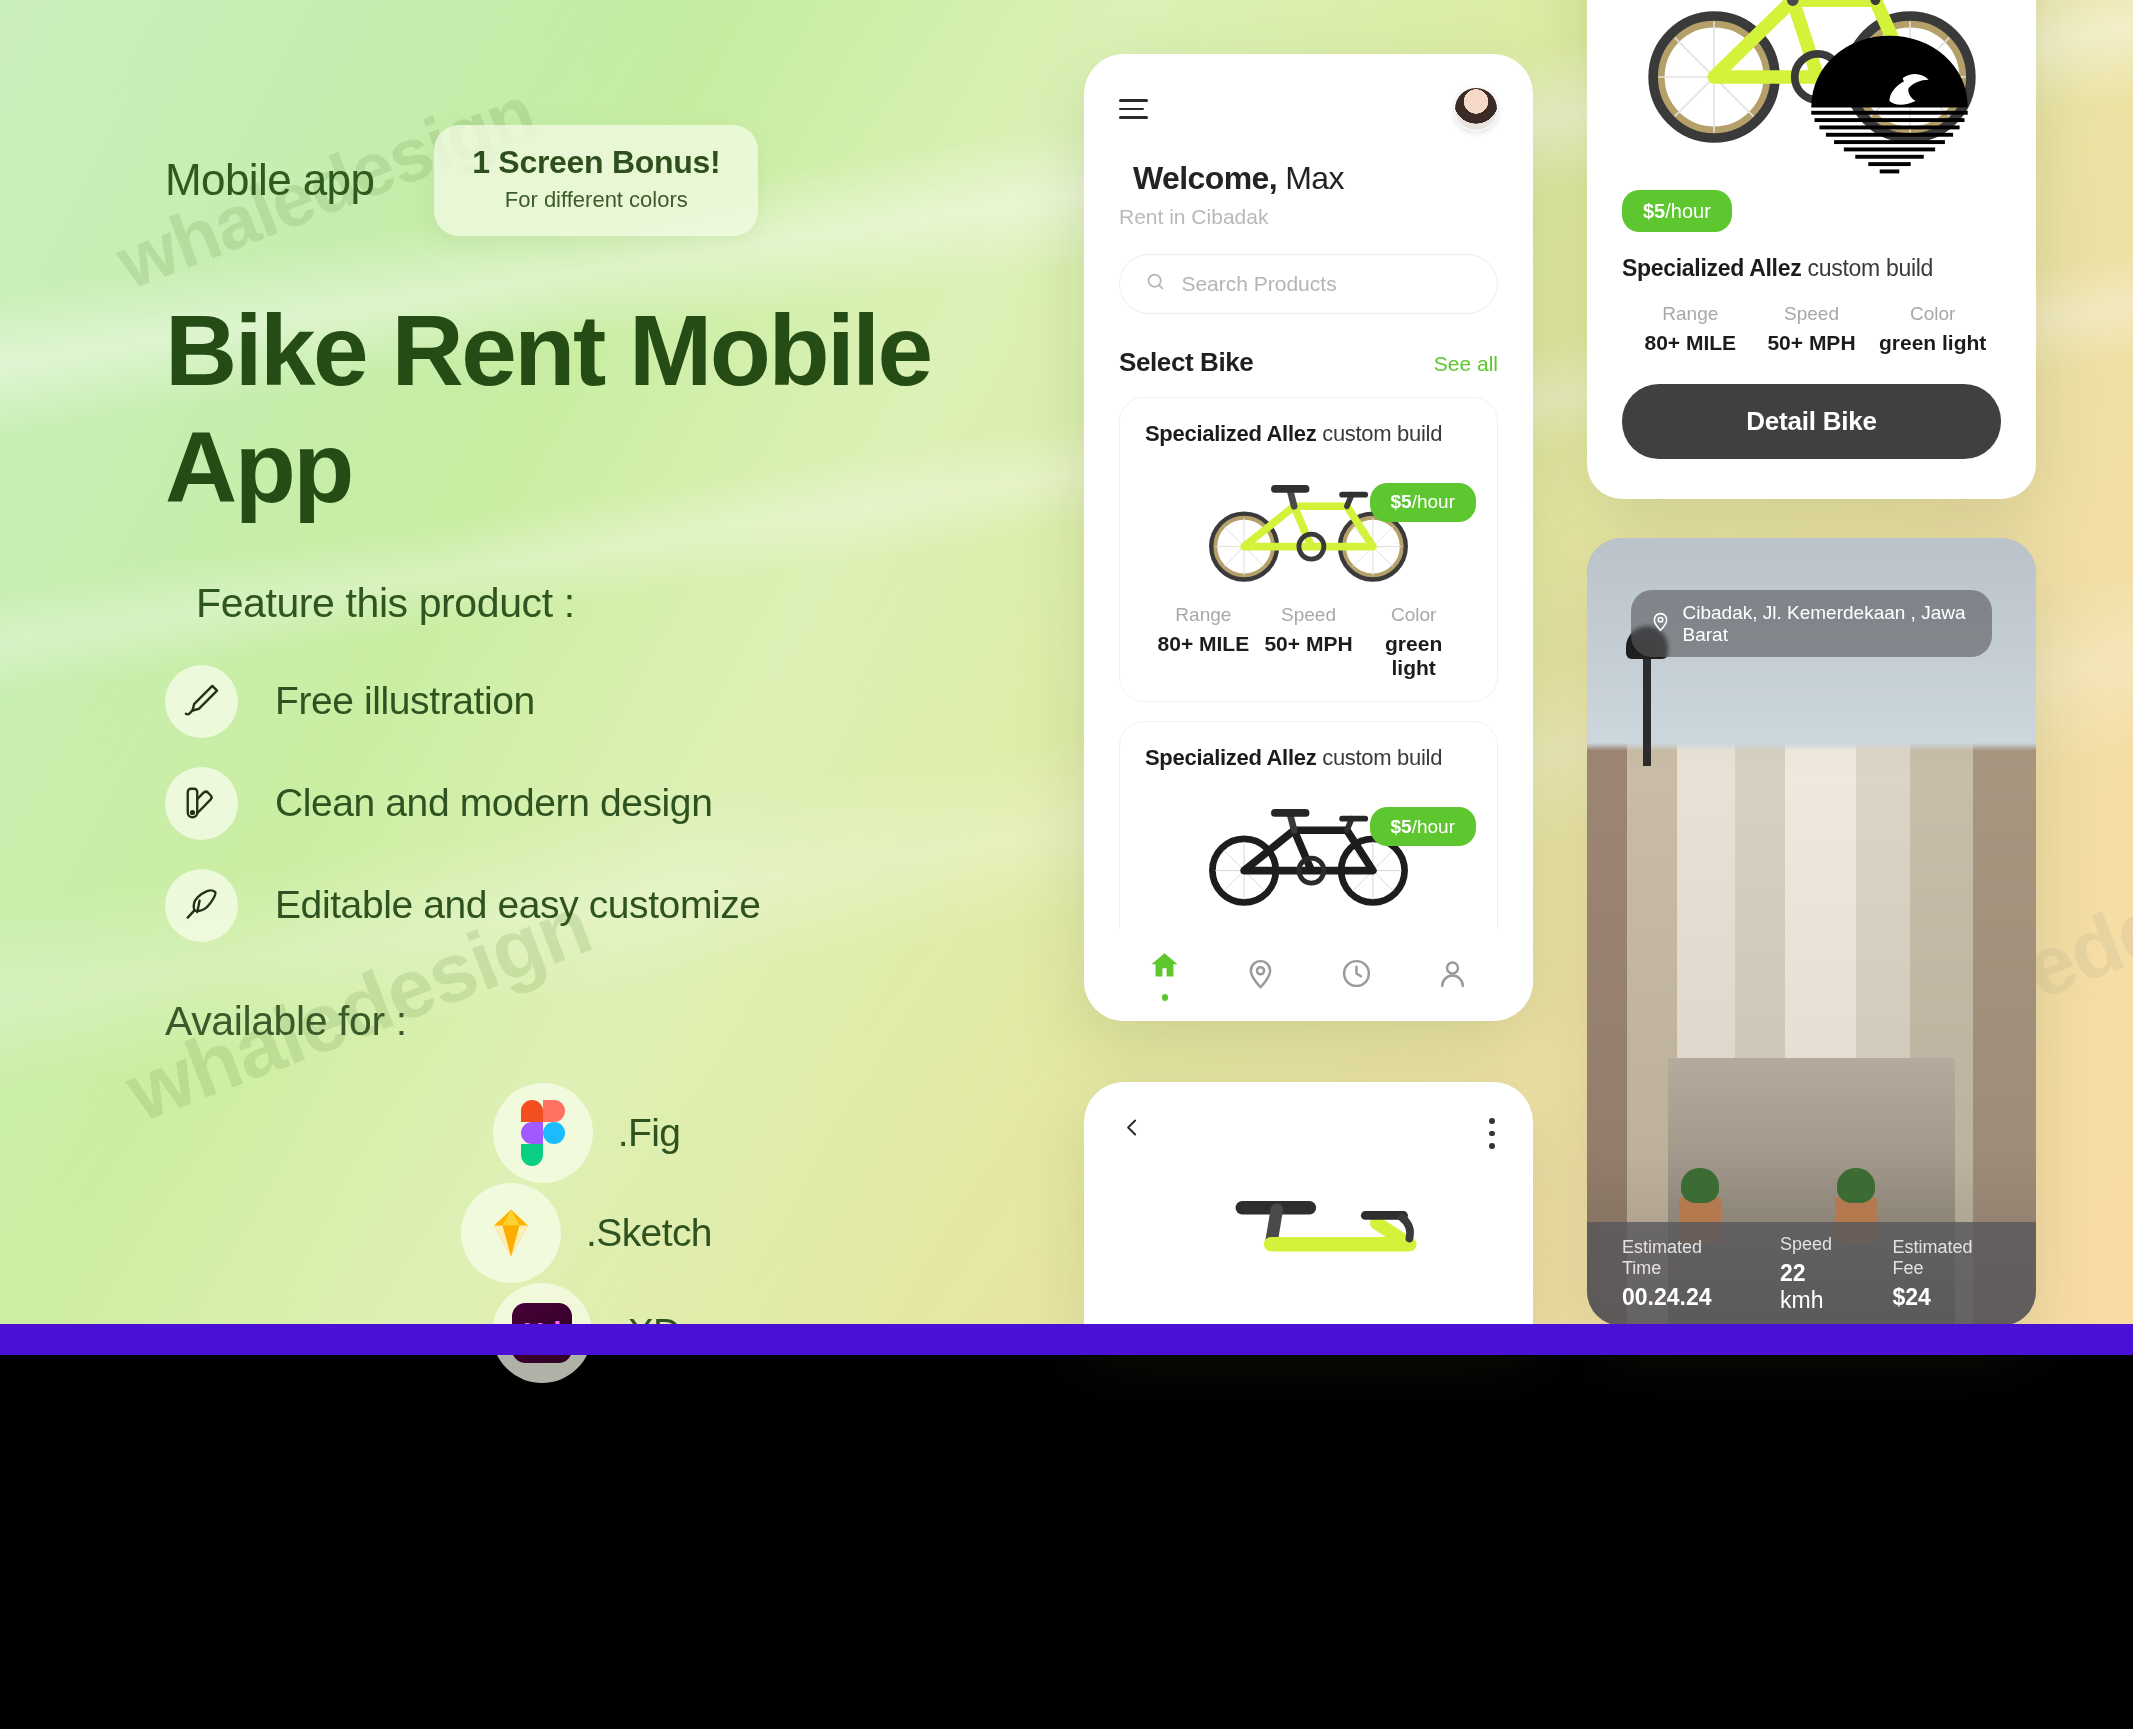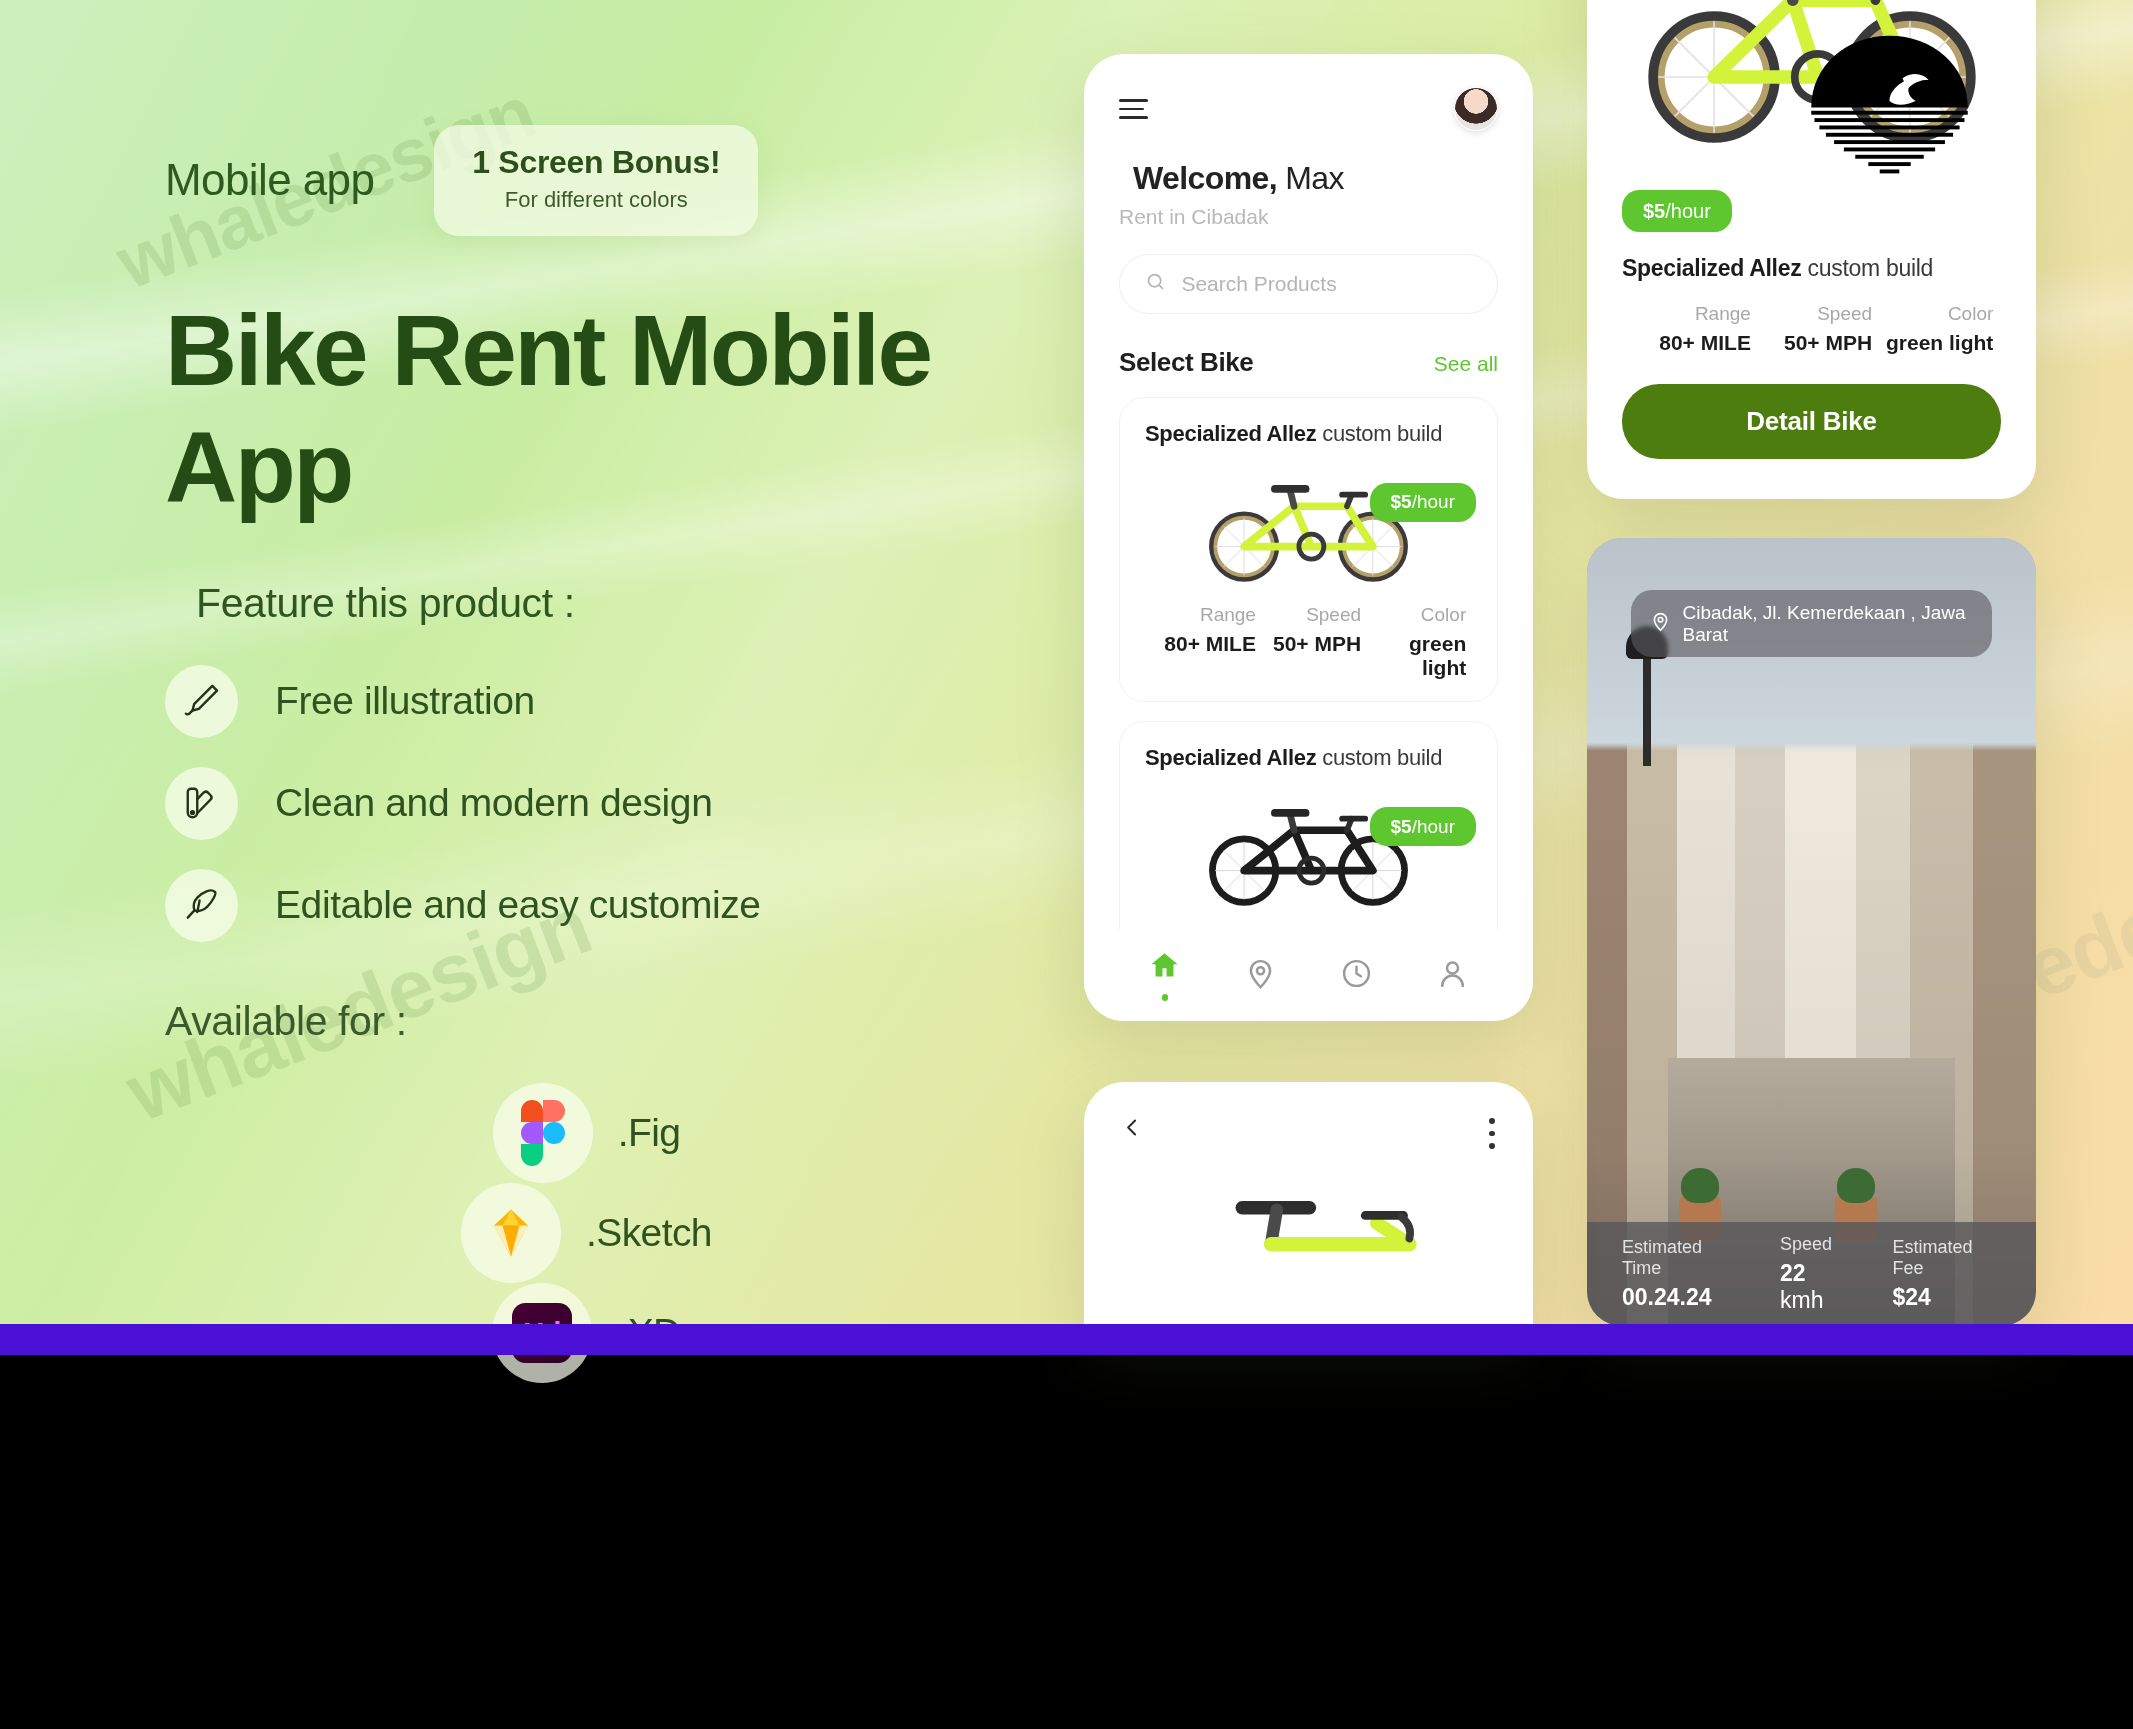--- a/index.html
+++ b/index.html
@@ -146,21 +146,21 @@
   .bc-title { font-size:22px; color:#3a3a3a; letter-spacing:-0.3px; }
   .bc-title b { font-weight:700; color:#1c1c1c; }
   .price-pill {
     position:absolute; right:21px; top:85px;
     background:#5ec62f; color:#fff; font-size:19px;
     padding:8.6px 21px; border-radius:17.3px; font-weight:400;
   }
   .price-pill b { font-weight:700; }
   .bike-img { height:144px; display:flex; align-items:center; justify-content:center; margin:5.8px 0 3.8px; }
   .spec-row { display:flex; justify-content:space-between; padding:0 5.8px; margin-top:7.7px; }
-  .spec { text-align:right; flex:1; }
+  .spec { text-align:center; flex:1; }
   .spec .k { font-size:19px; color:#a8a8a8; }
   .spec .v { font-size:21px; font-weight:700; color:#1c1c1c; margin-top:5.8px; }
 
   .tabbar {
     position:absolute; left:0; right:0; bottom:0; height:92px; background:#fff;
     display:flex; align-items:center; justify-content:space-around;
     padding:0 33px;
   }
   .tab { display:flex; flex-direction:column; align-items:center; gap:7.7px; }
   .tab svg { width:33px; height:33px; }
@@ -172,21 +172,21 @@
   .pd-body { padding:0 35px; }
   .pd-price {
     display:inline-block; background:#5ec62f; color:#fff; font-size:20px;
     padding:9.6px 21px; border-radius:17.3px; margin-top:17.3px;
   }
   .pd-price b { font-weight:700; }
   .pd-title { margin-top:23px; font-size:23px; color:#3a3a3a; letter-spacing:-0.3px; }
   .pd-title b { font-weight:700; color:#1c1c1c; }
   .pd-specs { display:flex; justify-content:space-between; margin-top:21px; padding:0 7.7px; }
   .detail-btn {
-    margin:29px 0 0; height:75px; border-radius:37px; background:#4d7c0f;
+    margin:29px 0 0; height:75px; border-radius:37px; background:#404040;
     color:#fff; font-size:26px; font-weight:700; letter-spacing:-0.2px;
     display:flex; align-items:center; justify-content:center;
   }
 
   
   .whale-logo {
     position:absolute; left:1808px; top:13.4px; width:163px; height:163px;
     border-radius:50%; overflow:hidden;
   }
   .whale-logo svg { width:163px; height:163px; display:block; }

